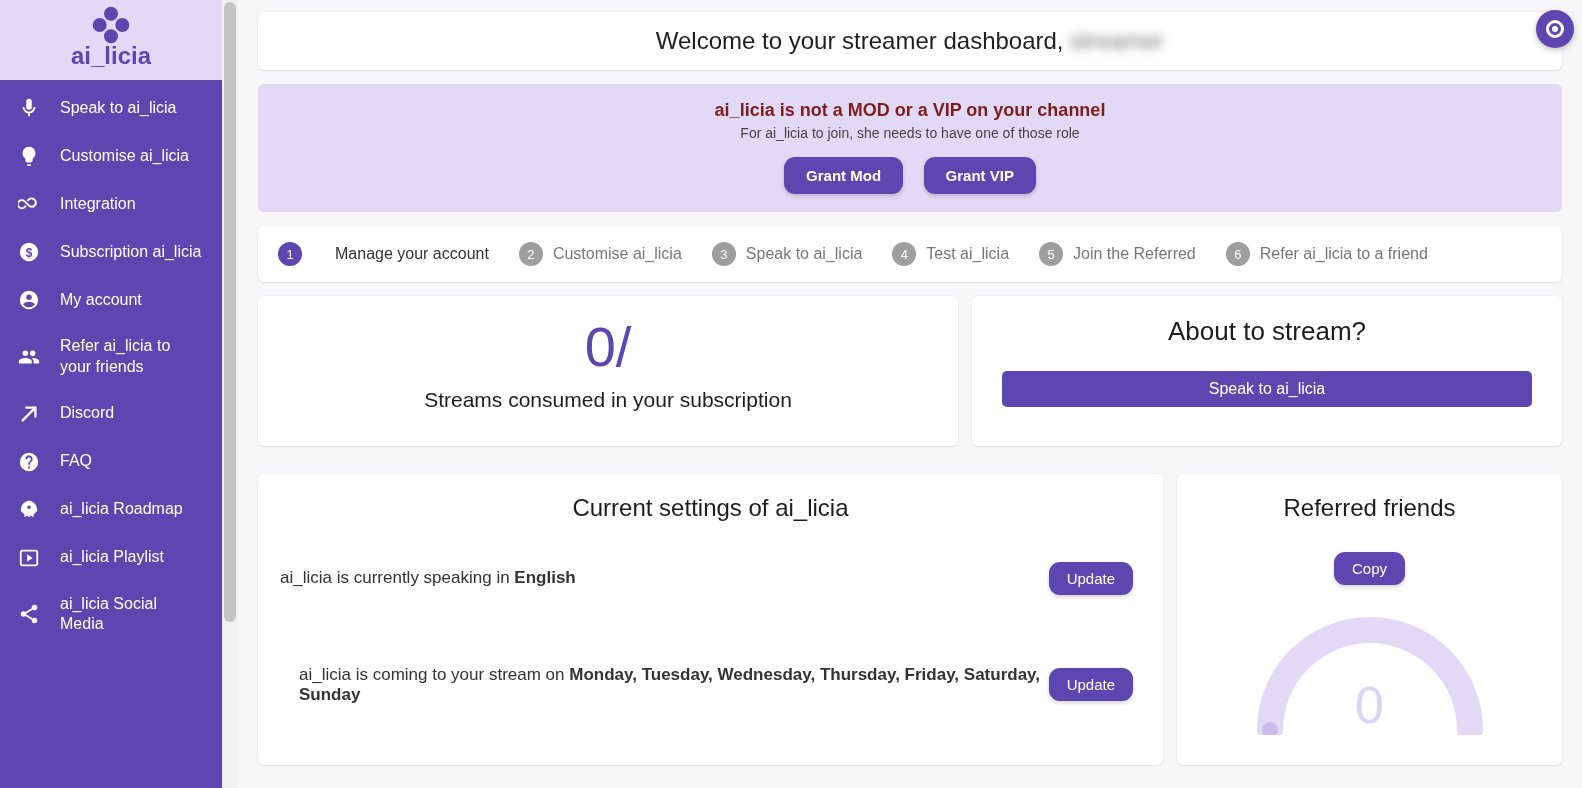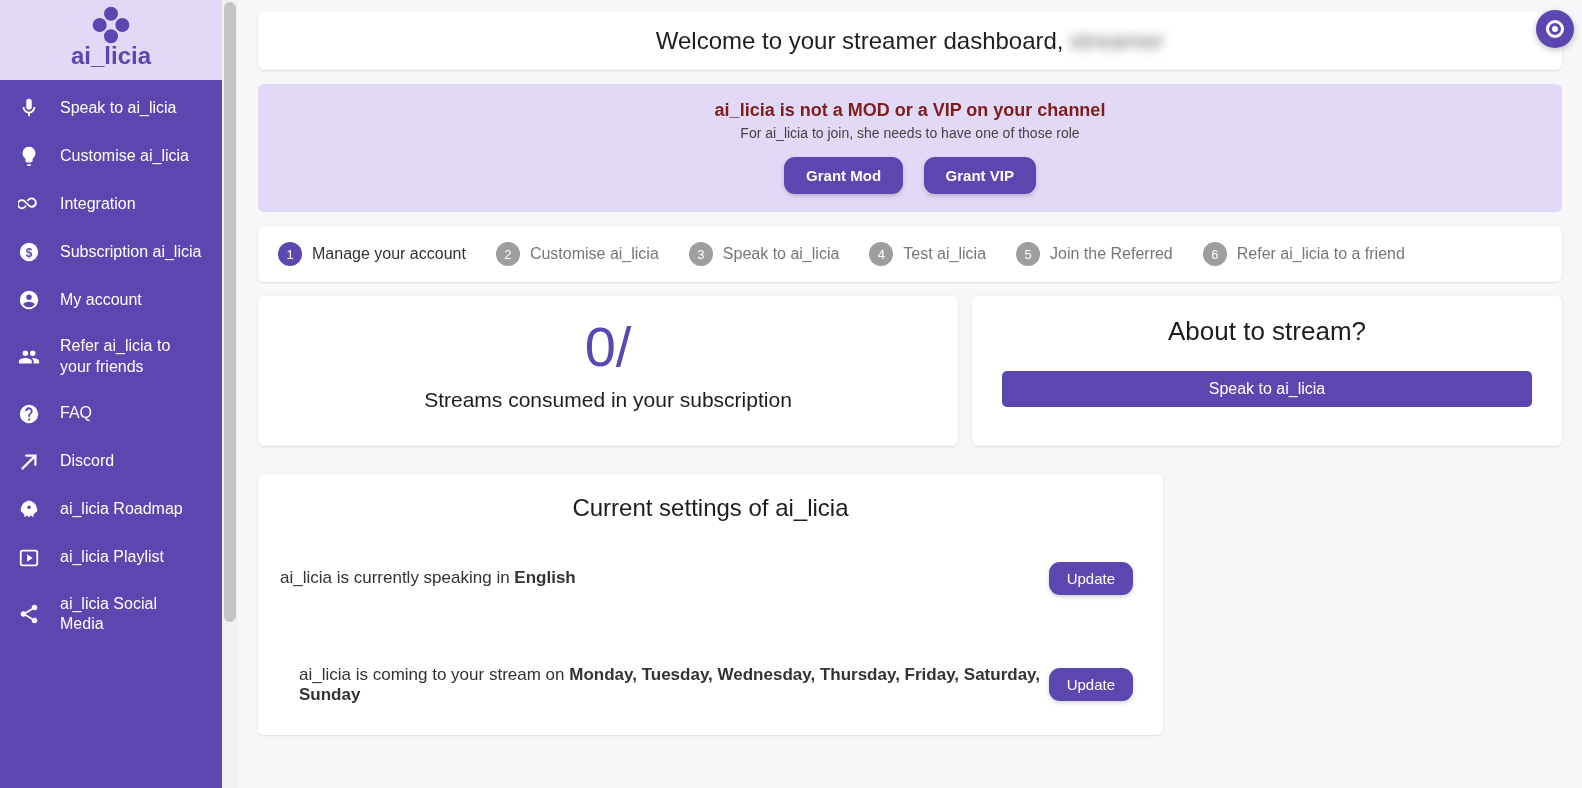--- a/index.html
+++ b/index.html
@@ -157,21 +157,21 @@
     color:#777;
   }
   .step { display:flex; align-items:center; gap:10px; margin-right:20px; cursor:pointer;}
   .step .num {
     width:24px;height:24px;border-radius:50%;
     background:#9e9e9e;color:#fff;
     display:flex;align-items:center;justify-content:center;
     font-size:13px;
   }
   .step.active .num { background:#5c47b1; }
-  .step.active .lbl { color:#333; }
+  .step.active .lbl { color:#333;margin-left:23px; }
 
   .row { display:flex; gap:14px; margin-bottom:14px;}
   .col-left { flex: 0 0 700px;}
   .col-right { flex:1;}
   .streams-card {
     text-align:center;
     padding:20px 20px 34px;
   }
   .streams-card .big {
     font-size:56px;
@@ -334,32 +334,32 @@
       <span class="icon">
         <svg class="icon-svg" viewBox="0 0 24 24">
             <path d="M16 11a3 3 0 1 0-3-3 3 3 0 0 0 3 3zm-8 0a3 3 0 1 0-3-3 3 3 0 0 0 3 3zm0 2c-2.3 0-7 1.2-7 3.5V19h14v-2.5C15 14.2 10.3 13 8 13zm8 0c-.3 0-.6 0-1 .1 1.2.9 2 2.1 2 3.4V19h6v-2.5c0-2.3-4.7-3.5-7-3.5z"></path>
           </svg>
       </span>
       <span class="label">Refer ai_licia to your friends</span>
     </div>
     <div class="nav-item">
       <span class="icon">
         <svg class="icon-svg" viewBox="0 0 24 24">
+            <path d="M5 19l14-14M9 5h10v10" stroke="#fff" stroke-width="2.5" fill="none" stroke-linecap="round"></path>
+          </svg>
+      </span>
+      <span class="label">Discord</span>
+    </div>
+    <div class="nav-item">
+      <span class="icon">
+        <svg class="icon-svg" viewBox="0 0 24 24">
             <path d="M12 2a10 10 0 1 0 10 10A10 10 0 0 0 12 2zm1 17h-2v-2h2zm2.1-7.8-.9.9A3.4 3.4 0 0 0 13 15h-2v-.5a4 4 0 0 1 1.2-2.8l1.2-1.3A2 2 0 1 0 10 9H8a4 4 0 1 1 7.1 2.2z"></path>
           </svg>
       </span>
       <span class="label">FAQ</span>
-    </div>
-    <div class="nav-item">
-      <span class="icon">
-        <svg class="icon-svg" viewBox="0 0 24 24">
-            <path d="M5 19l14-14M9 5h10v10" stroke="#fff" stroke-width="2.5" fill="none" stroke-linecap="round"></path>
-          </svg>
-      </span>
-      <span class="label">Discord</span>
     </div>
     <div class="nav-item">
       <span class="icon">
         <svg class="icon-svg" viewBox="0 0 24 24">
             <path d="M12 2c3 0 9 3 9 11l-4 4v3l-3-2-2 2-2-2-3 2v-3l-4-4c0-8 6-11 9-11zm0 5a2 2 0 1 0 2 2 2 2 0 0 0-2-2z"></path>
           </svg>
       </span>
       <span class="label">ai_licia Roadmap</span>
     </div>
     <div class="nav-item">
@@ -450,19 +450,30 @@
         </span>
         <button class="btn small">Update</button>
       </div>
       <div class="setting-line">
         <span>
           <span>ai_licia is coming to your stream on </span><b>Monday, Tuesday, Wednesday, Thursday, Friday, Saturday, Sunday</b>
         </span>
         <button class="btn small">Update</button>
       </div>
     </div>
+    <div class="card referred-card">
+      <h2>Referred friends</h2>
+      <button class="btn small" style="margin:0;">Copy</button>
+      <div class="gauge">
+        <svg viewBox="0 0 230 120">
+          <path d="M 15 115 A 100 100 0 0 1 215 115" stroke="#e2d9f6" stroke-width="26" fill="none" stroke-linecap="round"></path>
+          <circle cx="15" cy="115" r="8" fill="#c8bdec"></circle>
+        </svg>
+        <div class="val">0</div>
+      </div>
+    </div>
   </div>
 
 </div>
 
 <div class="fab">
   <div class="inner"></div>
 </div>
 
 </body></html>

